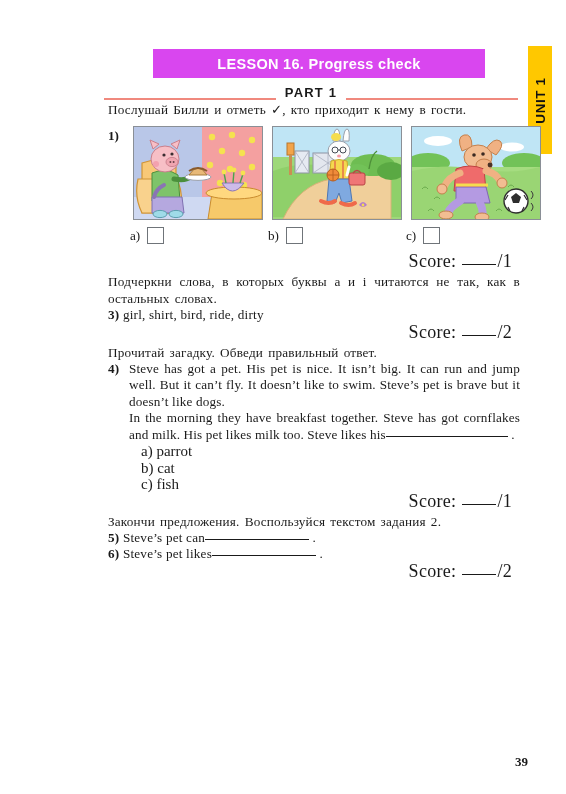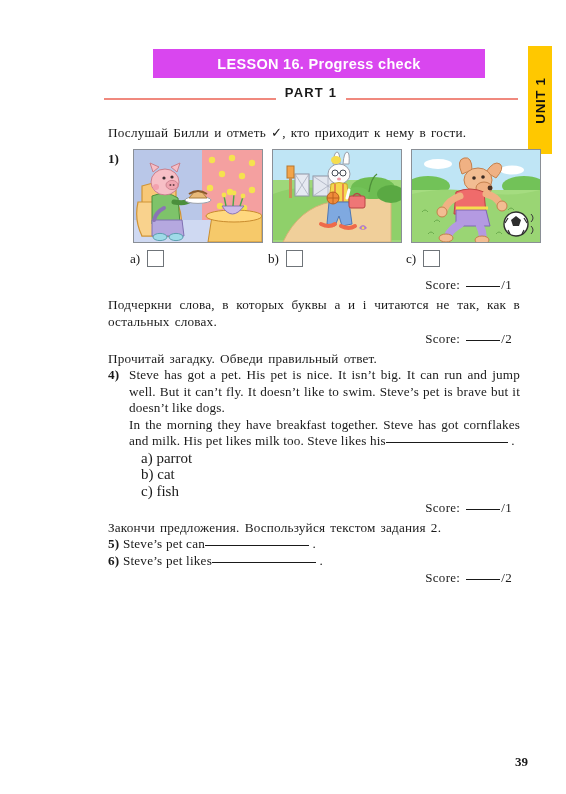--- a/index.html
+++ b/index.html
@@ -87,21 +87,21 @@
     font-size: 13px;
     color: #1a1a1a;
     letter-spacing: 1.2px;
     white-space: nowrap;
   }
 
   
   .content {
     position: absolute;
     left: 108px;
-    top: 124px;
+    top: 101px;
     width: 412px;
   }
 
   .prompt {
     font-size: 13.2px;
     line-height: 17px;
     text-align: justify;
     text-align-last: left;
     letter-spacing: 0.2px;
     margin: 0;
@@ -116,21 +116,21 @@
 
   .ex-line {
     font-size: 13.2px;
     line-height: 16.5px;
     margin: 0;
     letter-spacing: 0.2px;
   }
 
   .score-row {
     text-align: right;
-    font-size: 13px;
+    font-size: 18px;
     line-height: 17px;
     padding-right: 8px;
     letter-spacing: 0.3px;
   }
   .score-blank {
     display: inline-block;
     width: 34px;
     border-bottom: 1.4px solid #1a1a1a;
     vertical-align: 2px;
     margin: 0 1px 0 6px;
@@ -422,20 +422,24 @@
         <span class="check-box"></span>
       </label>
     </div>
 
     <div class="score-row">
       <span>Score:</span><span class="score-blank"></span><span>/1</span>
     </div>
 
     <div class="block">
       <p class="prompt spaced">Подчеркни слова, в которых буквы a и i читаются не так, как в остальных словах.</p>
+      <p class="ex-line">
+        <span class="num">3)</span>
+        <span>girl, shirt, bird, ride, dirty</span>
+      </p>
       <div class="score-row">
         <span>Score:</span><span class="score-blank"></span><span>/2</span>
       </div>
     </div>
 
     <div class="block">
       <p class="prompt spaced">Прочитай загадку. Обведи правильный ответ.</p>
       <div class="riddle-body riddle-first">
         <span class="riddle-marker">4)</span>
         <span>Steve has got a pet. His pet is nice. It isn’t big. It can run and jump well. But it can’t fly. It doesn’t like to swim. Steve’s pet is brave but it doesn’t like dogs.</span>

